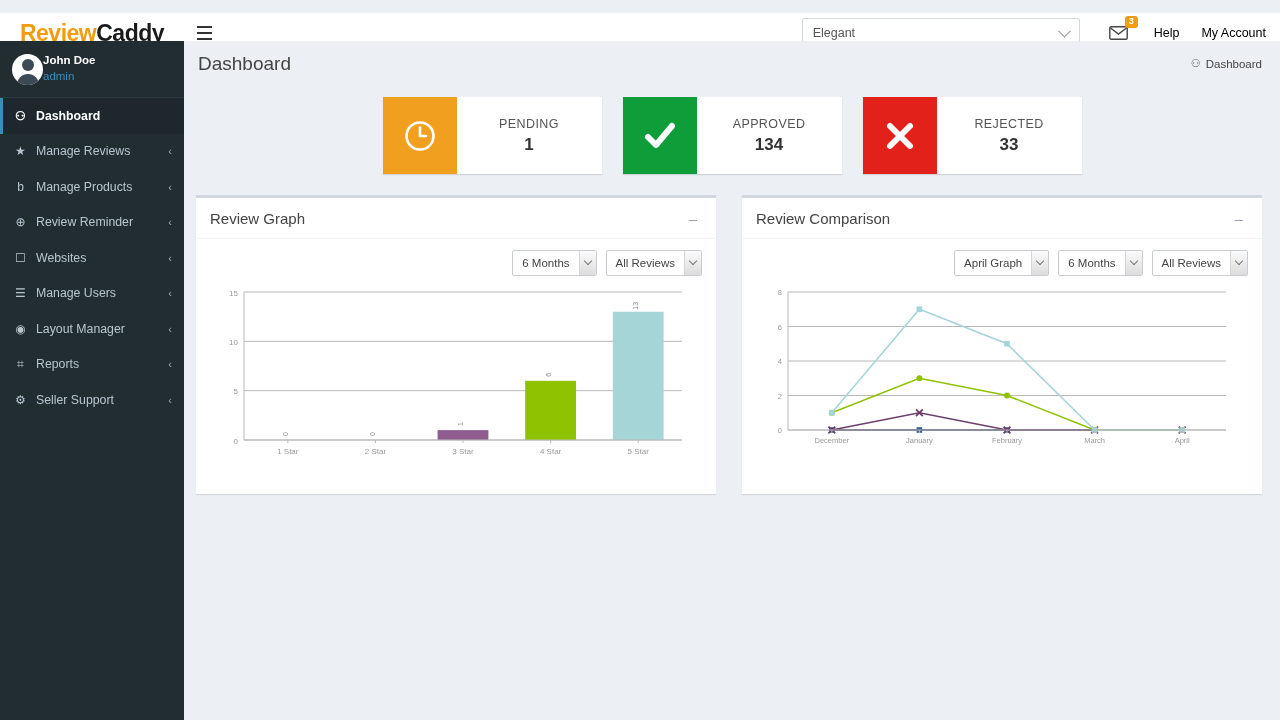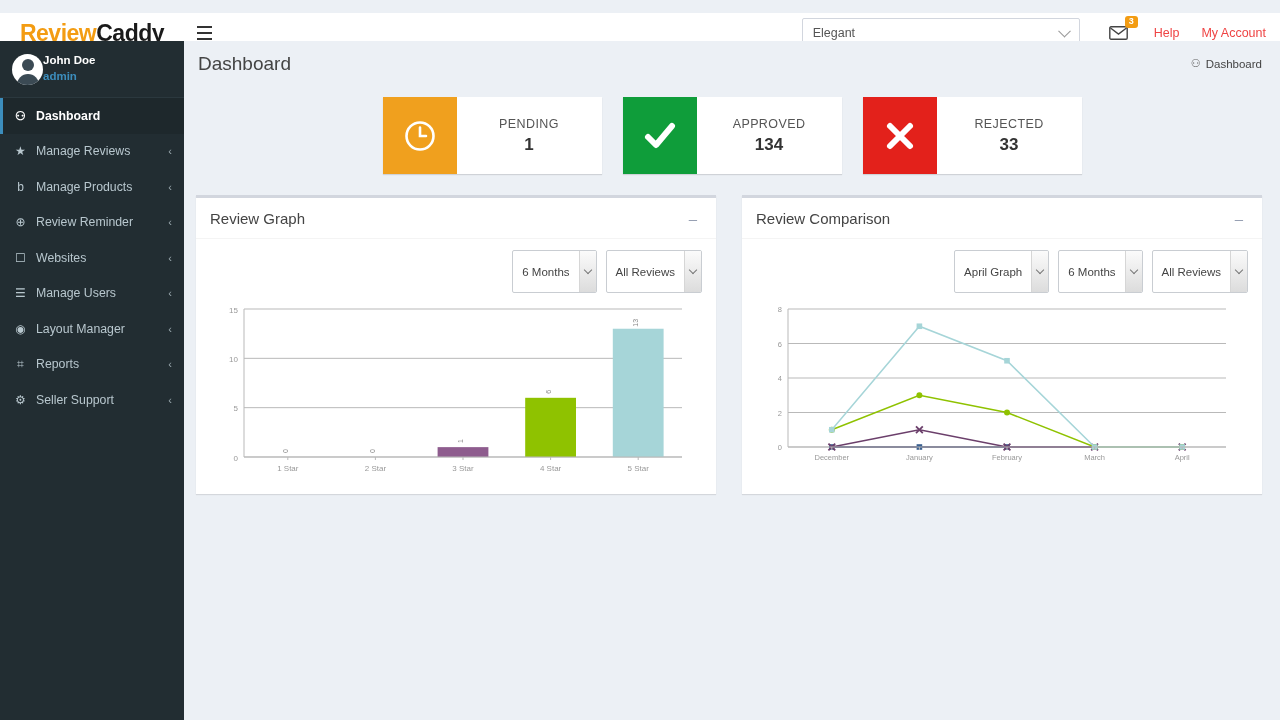--- a/index.html
+++ b/index.html
@@ -50,21 +50,21 @@
     position: relative; width: 26px; height: 24px; margin-right: 22px;
     display: flex; align-items: center; justify-content: center;
     cursor: pointer;
   }
   .mail-badge {
     position: absolute; top: -5px; right: -6px;
     background: #f39c12; color: #fff; font-size: 9px; font-weight: bold;
     border-radius: 3px; padding: 1px 4px; line-height: 1.1;
   }
   .hdr-link {
-    font-size: 12.5px; color: #ef4444; margin-right: 22px; cursor: pointer;
+    font-size: 12.5px; color: #000000; margin-right: 22px; cursor: pointer;
     white-space: nowrap;
   }
   .hdr-link:last-child { margin-right: 0; }
 
   
   .sidebar {
     position: absolute; top: 41px; left: 0; width: 184px; height: 679px;
     background: #222d32;
   }
   .profile {
@@ -78,21 +78,21 @@
   .avatar::before {
     content: ""; position: absolute; width: 12px; height: 12px;
     border-radius: 50%; background: #3b4a54; left: 9.5px; top: 5px;
   }
   .avatar::after {
     content: ""; position: absolute; width: 22px; height: 14px;
     border-radius: 11px 11px 0 0; background: #3b4a54; left: 4.5px; top: 20px;
   }
   .profile-info { line-height: 1.35; }
   .profile-name { font-size: 11.5px; color: #fff; font-weight: bold; }
-  .profile-role { font-size: 11.5px; color: #3c8dbc; font-weight: bold; }
+  .profile-role { font-size: 11.5px; color: #3c8dbc; font-weight: normal; }
   .nav-item {
     height: 35.5px; display: flex; align-items: center;
     padding: 0 12px; color: #b8c7ce; font-size: 12.3px; cursor: pointer;
     position: relative;
   }
   .nav-item.active {
     background: #1e282c; color: #ffffff; font-weight: bold;
     border-left: 3px solid #3c8dbc; padding-left: 9px;
   }
   .nav-icon {
@@ -154,21 +154,21 @@
   }
   .panel-title { font-size: 15px; color: #444; }
   .panel-collapse {
     margin-left: auto; width: 18px; height: 18px;
     display: flex; align-items: center; justify-content: center;
     color: #97a0b3; font-size: 15px; cursor: pointer;
   }
   .panel-body { padding: 11px 14px 0 14px; }
   .selects { display: flex; justify-content: flex-end; gap: 9px; }
   .mini-select {
-    height: 43px; border: 1px solid #c9cdd2; background: #fff;
+    height: 26px; border: 1px solid #c9cdd2; background: #fff;
     display: flex; align-items: center; font-size: 11.5px; color: #444;
     border-radius: 2px; overflow: hidden; cursor: pointer;
   }
   .mini-select .lbl { padding: 0 9px; white-space: nowrap; }
   .mini-select .arrowbox {
     width: 17px; align-self: stretch;
     background: linear-gradient(#fbfbfb, #dcdcdc);
     border-left: 1px solid #d6d6d6;
     display: flex; align-items: center; justify-content: center;
   }

